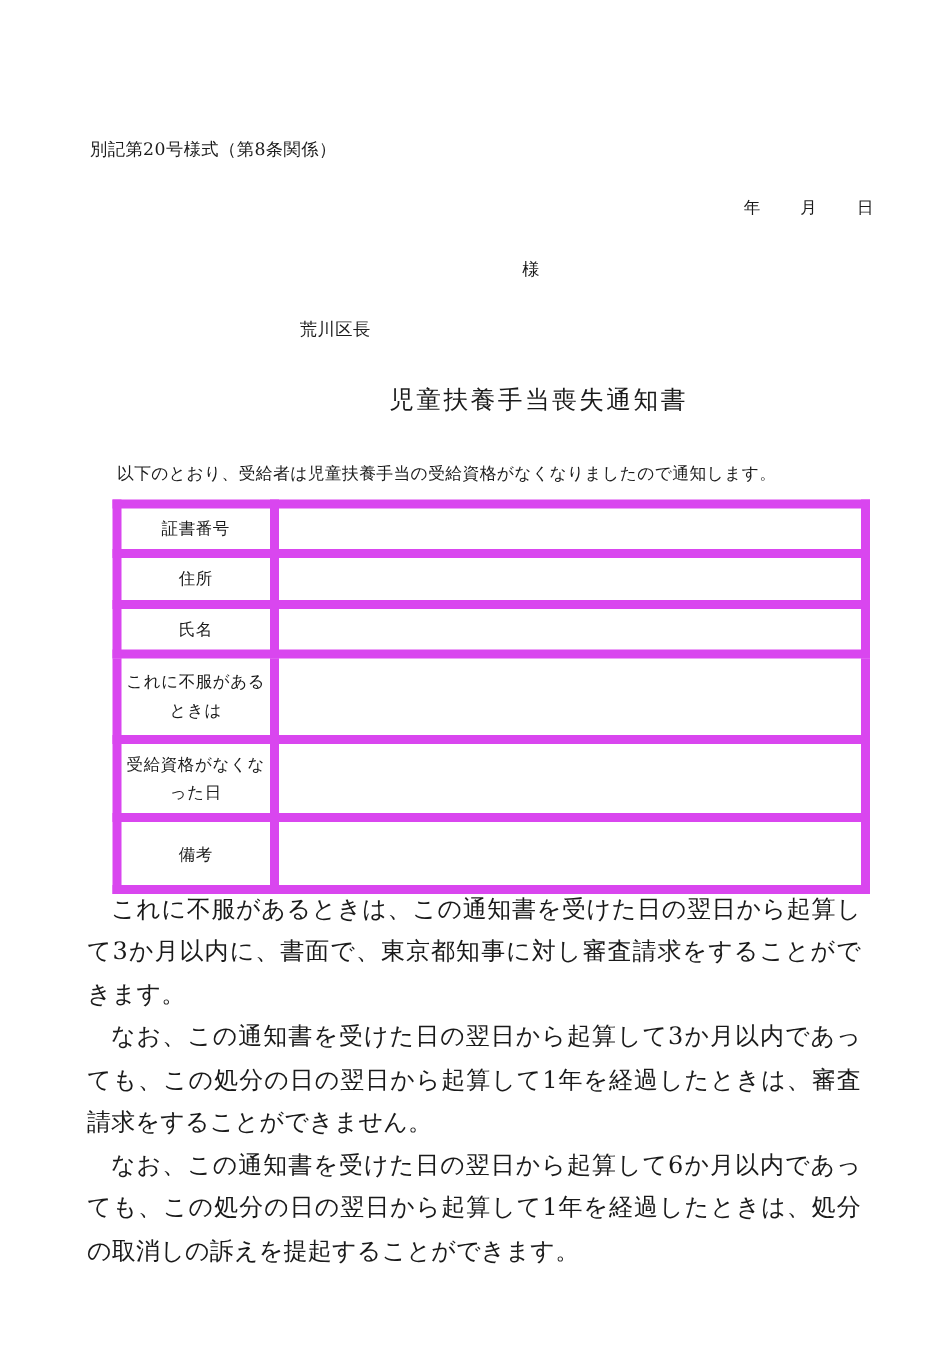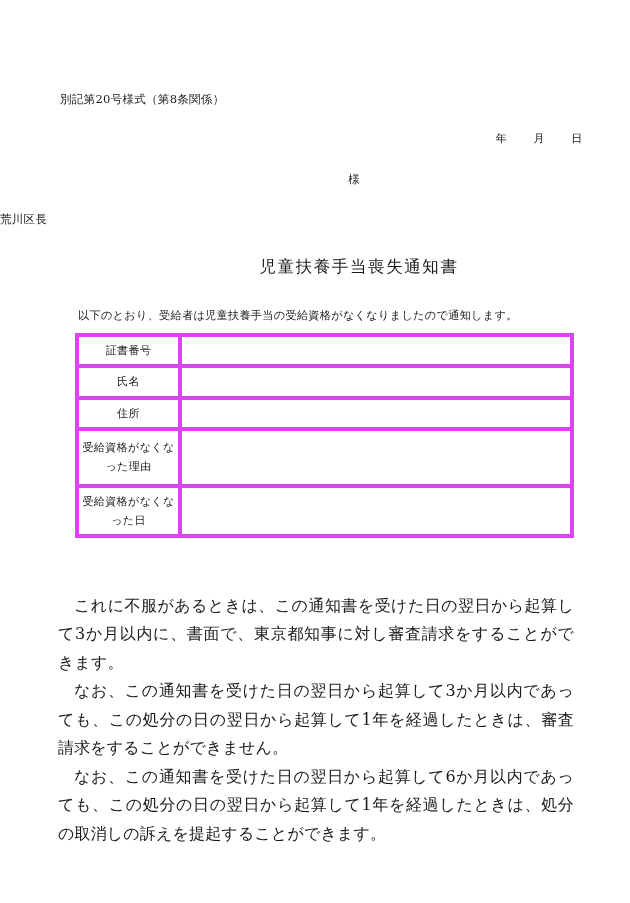--- a/index.html
+++ b/index.html
@@ -58,21 +58,21 @@
     font-size: 11.5px;
     text-align: right;
     letter-spacing: 0.3px;
   }
 
   .issuer-line {
     position: absolute;
     left: 0;
     top: 212px;
     width: 447px;
-    text-align: left;
+    text-align: center;
     font-size: 11.5px;
     letter-spacing: 0.3px;
   }
 
   .doc-title {
     position: absolute;
     left: 0;
     top: 256px;
     width: 630px;
     text-align: center;
@@ -96,21 +96,21 @@
   
   .form-table {
     position: absolute;
     left: 75px;
     top: 333px;
     width: 483px;
     border-collapse: collapse;
     table-layout: fixed;
   }
   .form-table td {
-    border: 4px solid #d946ef;
+    border: 6px solid #d946ef;
     padding: 0;
     vertical-align: middle;
   }
   .form-table td.label {
     width: 95px;
     text-align: center;
     font-size: 11px;
     letter-spacing: 0.4px;
     line-height: 1.75;
     padding: 4px 2px;
@@ -162,33 +162,37 @@
 
   <div class="intro">以下のとおり、受給者は児童扶養手当の受給資格がなくなりましたので通知します。</div>
 
   <table class="form-table">
     <tbody>
       <tr class="row-h1">
         <td class="label">証書番号</td>
         <td class="value"></td>
       </tr>
       <tr class="row-h2">
+        <td class="label">住所</td>
+        <td class="value"></td>
+      </tr>
+      <tr class="row-h2">
         <td class="label">氏名</td>
         <td class="value"></td>
       </tr>
-      <tr class="row-h2">
-        <td class="label">住所</td>
-        <td class="value"></td>
-      </tr>
       <tr class="row-h3">
-        <td class="label">受給資格がなくなった理由</td>
+        <td class="label">これに不服があるときは</td>
         <td class="value"></td>
       </tr>
       <tr class="row-h4">
         <td class="label">受給資格がなくなった日</td>
+        <td class="value"></td>
+      </tr>
+      <tr class="row-h5">
+        <td class="label">備考</td>
         <td class="value"></td>
       </tr>
     </tbody>
   </table>
 
   <div class="body-block">
     <p>これに不服があるときは、この通知書を受けた日の翌日から起算して3か月以内に、書面で、東京都知事に対し審査請求をすることができます。</p>
     <p>なお、この通知書を受けた日の翌日から起算して3か月以内であっても、この処分の日の翌日から起算して1年を経過したときは、審査請求をすることができません。</p>
     <p>なお、この通知書を受けた日の翌日から起算して6か月以内であっても、この処分の日の翌日から起算して1年を経過したときは、処分の取消しの訴えを提起することができます。</p>
   </div>

